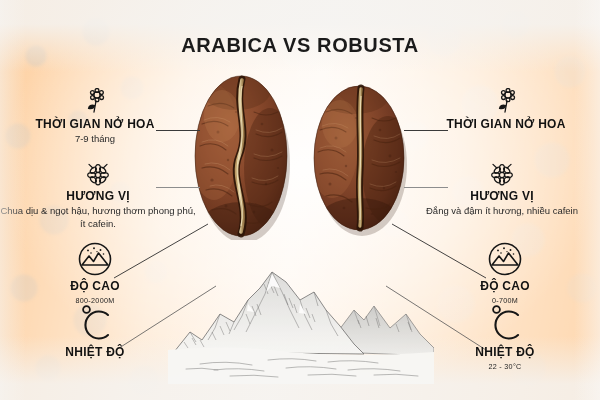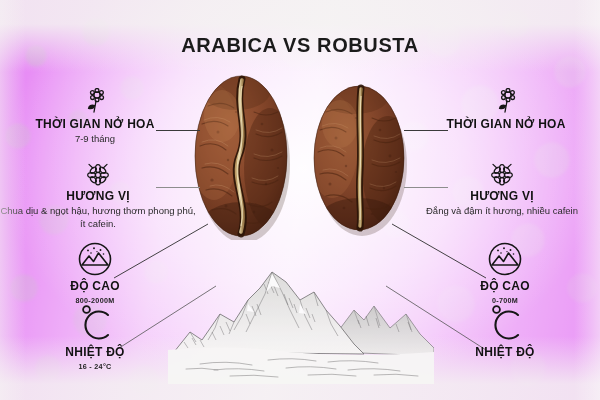--- a/index.html
+++ b/index.html
@@ -8,21 +8,21 @@
     font-family:"Liberation Sans", sans-serif;
     background:#f2f1ef;
     position:relative;
   }
 
   
   #stage {
     position:absolute; inset:0;
     width:600px; height:400px;
     overflow:hidden;
-    background:#d946ef;
+    background:#fdba74;
   }
   .bg-layer { position:absolute; inset:0; }
   .bg-blobs {
     background-image:
       radial-gradient(circle at 6% 14%, rgba(150,150,148,.30) 0 10px, transparent 11px),
       radial-gradient(circle at 16% 8%,  rgba(140,140,138,.26) 0 13px, transparent 14px),
       radial-gradient(circle at 3% 34%,  rgba(158,158,155,.26) 0 12px, transparent 13px),
       radial-gradient(circle at 13% 30%, rgba(132,132,130,.22) 0 9px,  transparent 10px),
       radial-gradient(circle at 22% 22%, rgba(160,160,157,.20) 0 11px, transparent 12px),
       radial-gradient(circle at 9% 55%,  rgba(150,150,147,.22) 0 14px, transparent 15px),
@@ -81,21 +81,21 @@
   .bean-wrap.left  { left:0;   }
   .bean-wrap.right { left:118px; }
 
   
   .block { position:absolute; z-index:12; text-align:center; color:#161616; }
   .block .hd {
     font-size:12px; font-weight:bold; letter-spacing:.25px;
     white-space:nowrap; color:#121212;
   }
   .block .sub { font-size:9.5px; color:#2a2a2a; line-height:1.35; margin-top:2px; }
-  .block .sub-sm { font-size:7.2px; letter-spacing:.3px; color:#242424; margin-top:3px;font-weight:bold; }
+  .block .sub-sm { font-size:7.2px; letter-spacing:.3px; color:#242424; margin-top:3px; }
 
   .icon-slot { display:flex; justify-content:center; align-items:flex-end; height:30px; margin-bottom:3px; }
   .icon-slot.tall { height:40px; }
 
   
   #blk-l-bloom { left:0;   top:84px;  width:190px; }
   #blk-l-flav  { left:0;   top:156px; width:196px; }
   #blk-l-alt   { left:28px; top:236px; width:134px; }
   #blk-l-temp  { left:28px; top:302px; width:134px; }
   
@@ -434,21 +434,20 @@
   </div>
 
   <div class="block" id="blk-l-temp">
     <div class="icon-slot tall">
       <svg width="38" height="40" viewBox="0 0 38 40">
         <circle cx="10.5" cy="7.5" r="3.4" fill="none" stroke="#161616" stroke-width="1.8"></circle>
         <path d="M32 13 A13.5 13.5 0 1 0 32 33" fill="none" stroke="#161616" stroke-width="2.1" stroke-linecap="round"></path>
       </svg>
     </div>
     <div class="hd">NHIỆT ĐỘ</div>
-    <div class="sub-sm">16 - 24°C</div>
   </div>
 
   <div class="block" id="blk-r-bloom">
     <div class="icon-slot">
       <svg width="24" height="26" viewBox="0 0 24 26">
         <g stroke="#161616" stroke-width="1.3" fill="none" stroke-linecap="round">
           <circle cx="14" cy="7" r="3.1"></circle>
           <circle cx="14" cy="2.4" r="1.9"></circle>
           <circle cx="18.4" cy="4.6" r="1.9"></circle>
           <circle cx="18.6" cy="9.6" r="1.9"></circle>
@@ -504,15 +503,16 @@
   </div>
 
   <div class="block" id="blk-r-temp">
     <div class="icon-slot tall">
       <svg width="38" height="40" viewBox="0 0 38 40">
         <circle cx="10.5" cy="7.5" r="3.4" fill="none" stroke="#161616" stroke-width="1.8"></circle>
         <path d="M32 13 A13.5 13.5 0 1 0 32 33" fill="none" stroke="#161616" stroke-width="2.1" stroke-linecap="round"></path>
       </svg>
     </div>
     <div class="hd">NHIỆT ĐỘ</div>
+    <div class="sub-sm">22 - 30°C</div>
   </div>
 
 </div>
 
 </body></html>

